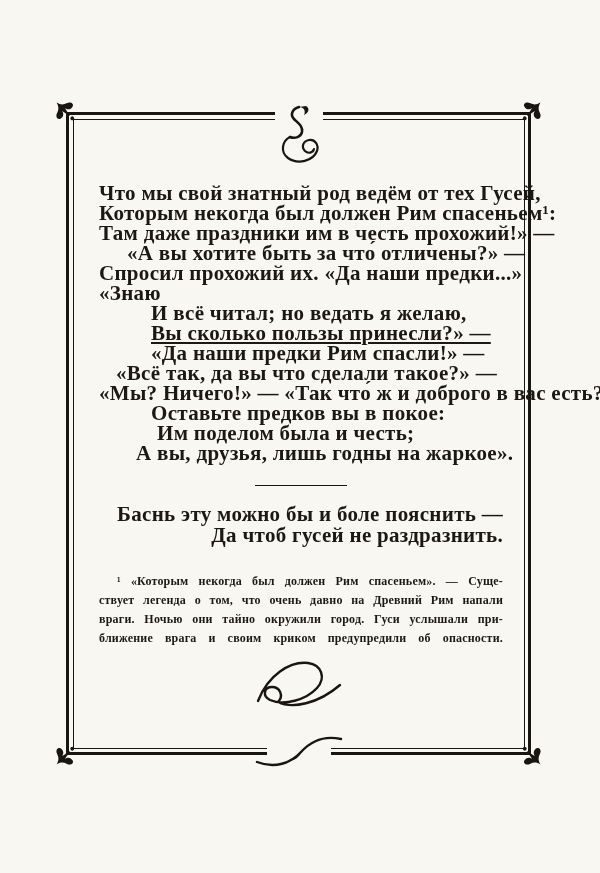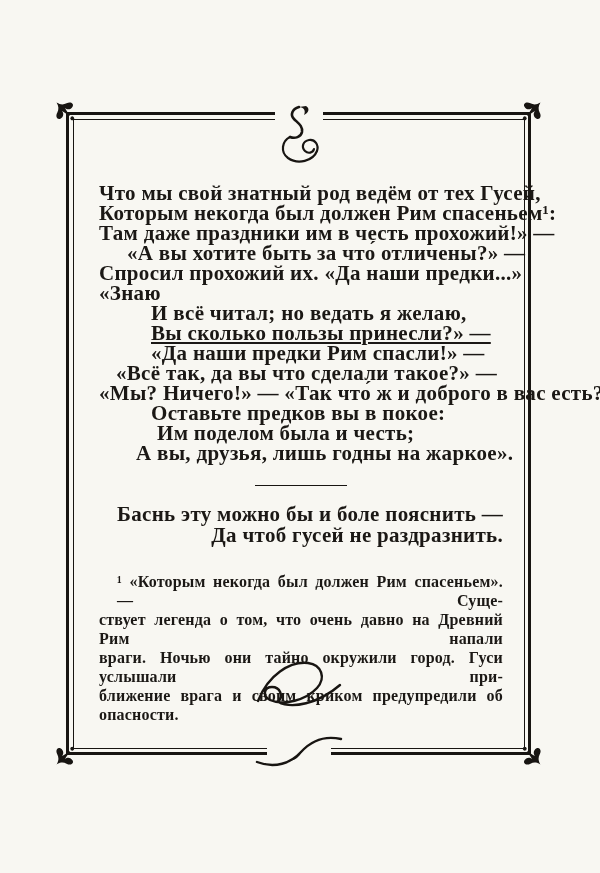--- a/index.html
+++ b/index.html
@@ -101,21 +101,21 @@
     width: 92px;
     height: 0;
     border-top: 1.6px solid #181512;
     margin: 22px auto 18px auto;
   }
   .moral { margin-top: 0; }
   .footnote {
     margin-top: 26px;
   }
   .footnote-line {
-    font-size: 16px;
+    font-size: 12px;
     font-weight: bold;
     line-height: 19px;
     letter-spacing: 0.2px;
     text-align: justify;
     text-align-last: justify;
   }
   .footnote-line.first { padding-left: 18px; }
 </style>
 </head>
 <body>

